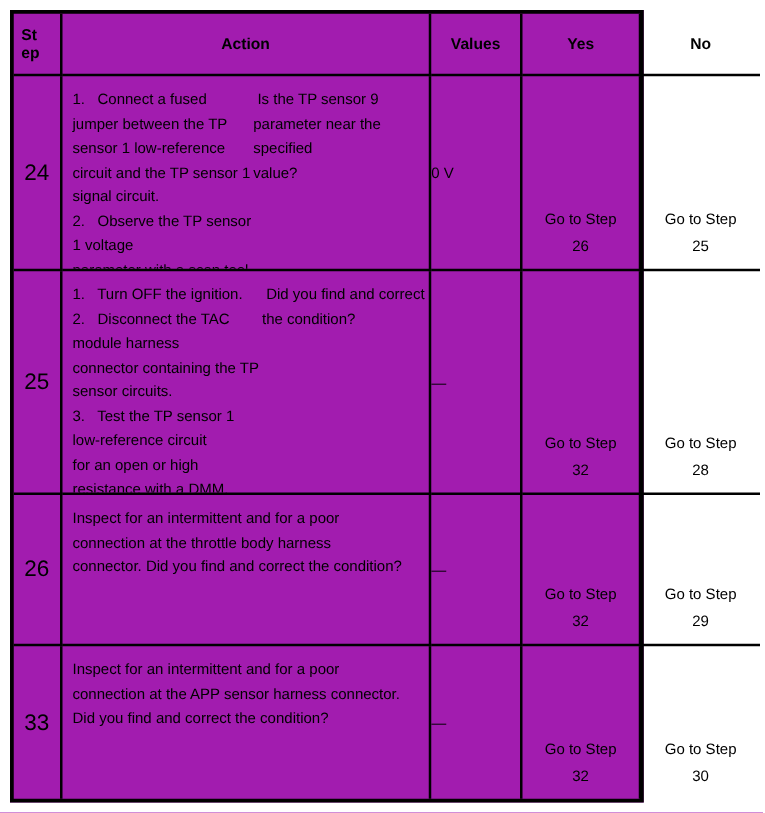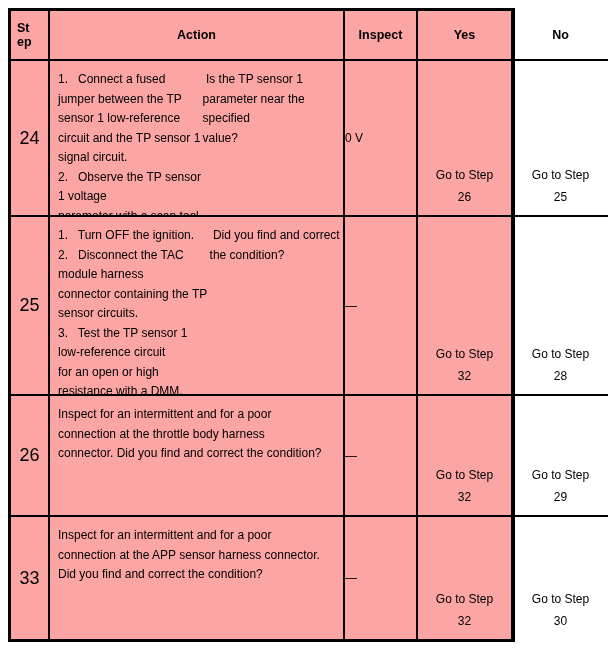--- a/index.html
+++ b/index.html
@@ -11,21 +11,21 @@
     color: #000000;
     font-family: "Liberation Sans", sans-serif;
   }
   .doc { padding: 8px; }
   .table {
     display: grid;
     grid-template-columns: 39px 295px 73px 95px 95px;
     grid-template-rows: 50px 156px 179px 121px 122px;
     border: 3px solid #000;
     width: 507px;
-    background: #fca5a5;
+    background: #a21caf;
   }
   .cell {
     border-right: 2px solid #000;
     border-bottom: 2px solid #000;
     overflow: hidden;
   }
   .lc { border-right: none; }
   .lr { border-bottom: none; }
 
   
@@ -90,39 +90,39 @@
   <div class="table">
 
     <div class="cell h h-step">
       <span>St
 ep</span>
     </div>
     <div class="cell h">
       <span>Action</span>
     </div>
     <div class="cell h">
-      <span>Inspect</span>
+      <span>Values</span>
     </div>
     <div class="cell h">
       <span>Yes</span>
     </div>
     <div class="cell h lc">
       <span>No</span>
     </div>
 
     <div class="cell step-cell">
       <span>24</span>
     </div>
     <div class="cell action-cell">
       <div class="txt">1.   Connect a fused jumper between the TP
 sensor 1 low-reference circuit and the TP sensor 1
 signal circuit.
 2.   Observe the TP sensor 1 voltage
 parameter with a scan tool.</div>
-      <div class="txt"> Is the TP sensor 1 parameter near the specified
+      <div class="txt"> Is the TP sensor 9 parameter near the specified
 value?</div>
     </div>
     <div class="cell values-cell">
       <span>0 V</span>
     </div>
     <div class="cell goto-cell">
       <span>Go to Step
 26</span>
     </div>
     <div class="cell goto-cell lc">

